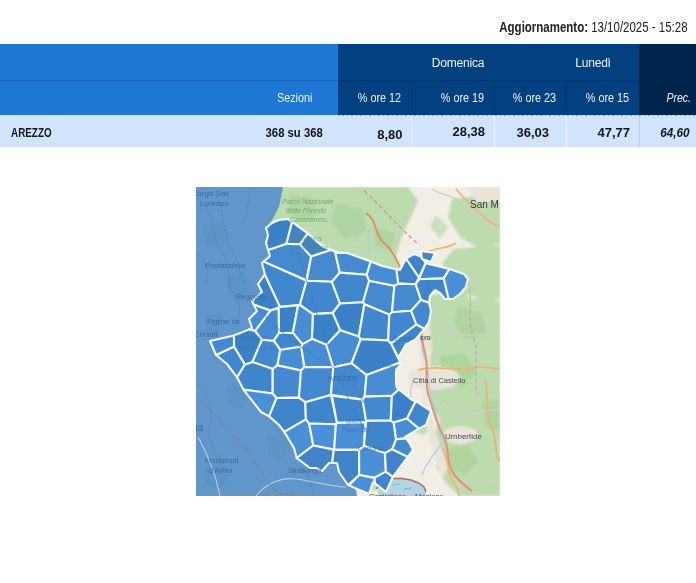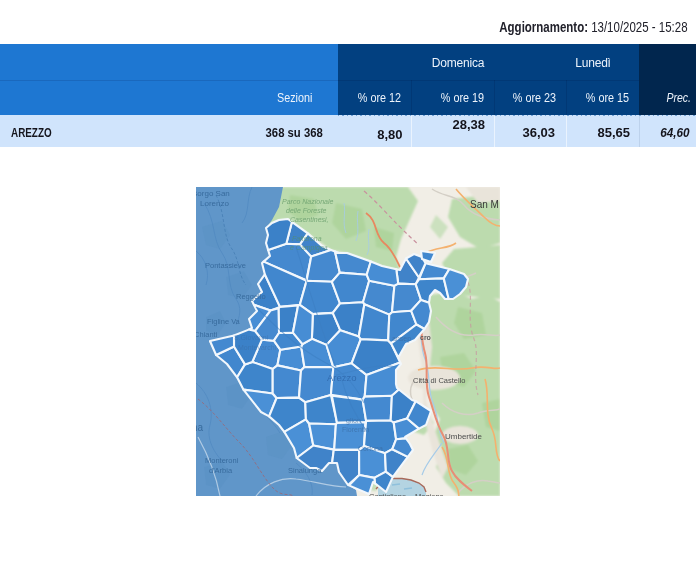--- a/index.html
+++ b/index.html
@@ -40,23 +40,23 @@
 <div class="hc" style="top:91px;right:5px;font-style:italic;transform:scaleX(0.875)">Prec.</div>
 <div class="row"></div>
 <div class="dot"></div>
 <div class="rsep" style="left:639px"></div>
 <div class="rsep" style="left:411px;background:rgba(255,255,255,0.55)"></div>
 <div class="rsep" style="left:494px;background:rgba(255,255,255,0.55)"></div>
 <div class="rsep" style="left:566px;background:rgba(255,255,255,0.55)"></div>
 <div class="rt" style="top:124.5px;left:11px;transform:scaleX(0.76);transform-origin:left center;">AREZZO</div>
 <div class="rt" style="top:124.5px;right:373.5px;transform:scaleX(0.87);transform-origin:right center;">368 su 368</div>
 <div class="rt" style="top:127px;right:293.5px">8,80</div>
-<div class="rt" style="top:117px;right:211px">28,38</div>
-<div class="rt" style="top:124.5px;right:141px">36,03</div>
-<div class="rt" style="top:124.5px;right:66px">85,65</div>
+<div class="rt" style="top:124px;right:211px">28,38</div>
+<div class="rt" style="top:124.5px;right:147px">36,03</div>
+<div class="rt" style="top:124.5px;right:66px">47,77</div>
 <div class="rt" style="top:124.5px;right:6.5px;font-style:italic;transform:scaleX(0.9);transform-origin:right center;">64,60</div>
 <div class="map">
 <svg width="304" height="309" viewBox="0 0 304 309">
 
 <defs>
         <filter id="soft" x="-10%" y="-10%" width="120%" height="120%">
           <feGaussianBlur stdDeviation="1.1"></feGaussianBlur>
         </filter>
       </defs>
 <rect x="0" y="0" width="304" height="309" fill="#f1eee6"></rect>

